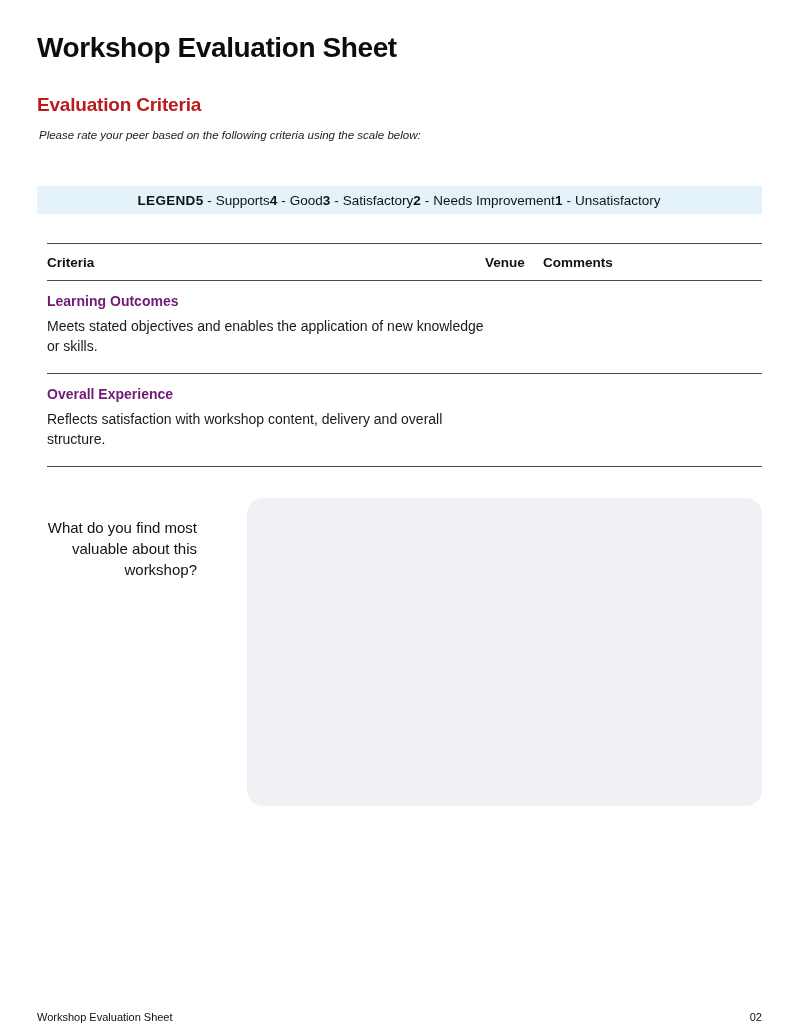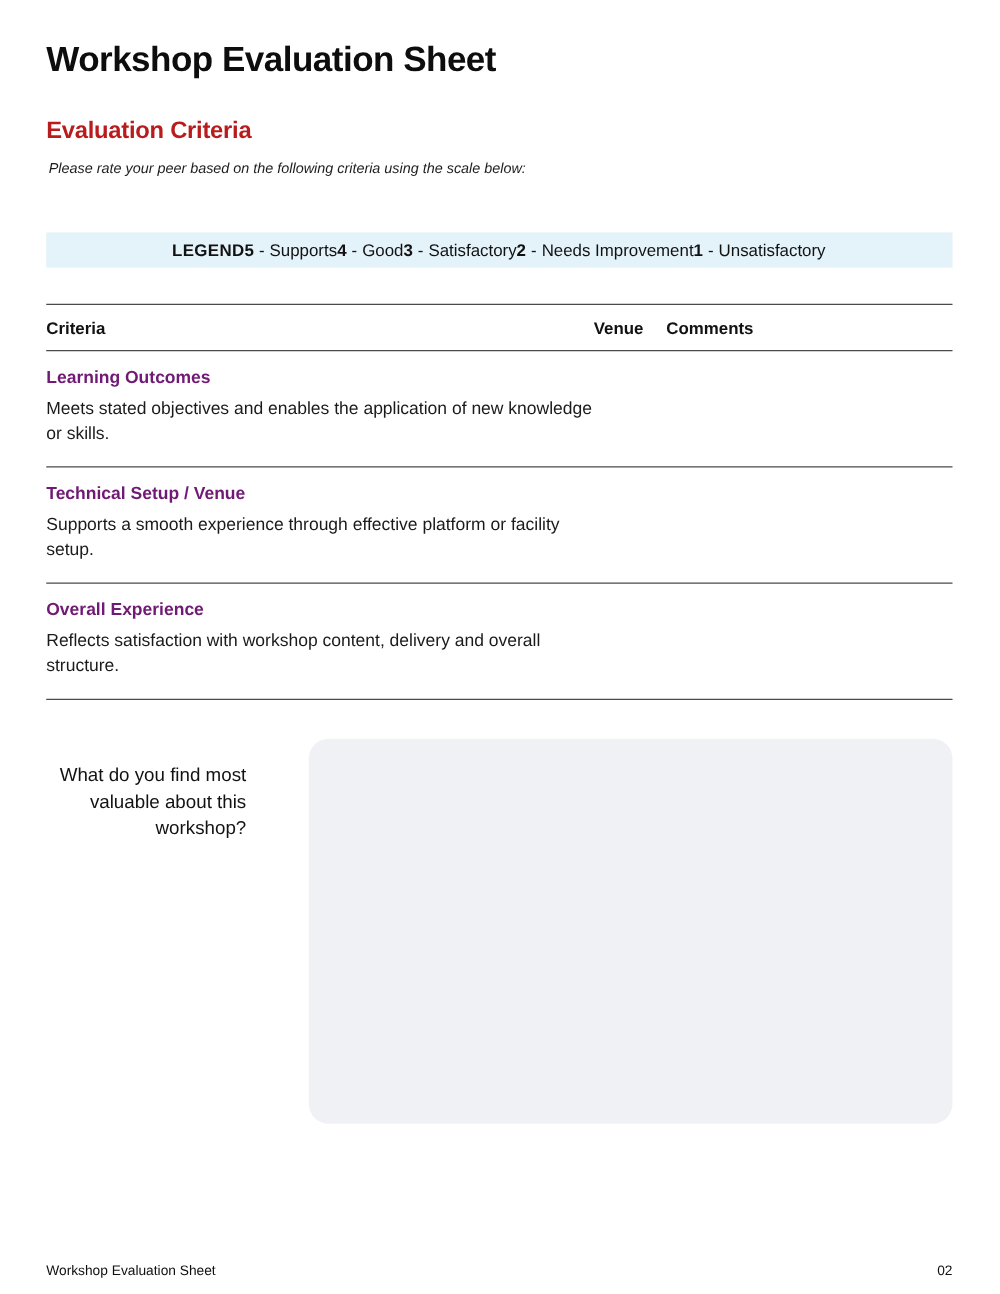--- a/index.html
+++ b/index.html
@@ -50,21 +50,21 @@
     justify-content:center;
     padding:0 16px 0 15px;
     font-size:13.5px;
   }
   .legend-label{
     font-weight:700;
     letter-spacing:0.3px;
   }
   .legend-item .num{ font-weight:700; }
   .legend-item .sep{ margin:0 4px; }
-  .criteria-table{ margin-top:29px; }
+  .criteria-table{ margin-top:29px;margin-left:10px; }
   .table-header{
     display:grid;
     grid-template-columns:438px 58px 1fr;
     border-top:1px solid var(--rule);
     border-bottom:1px solid var(--rule);
     padding:11px 0 10px 0;
     font-size:13.5px;
     font-weight:700;
   }
   .criteria-row{
@@ -144,24 +144,20 @@
       <span>Criteria</span>
       <span>Venue</span>
       <span>Comments</span>
     </div>
 
     <div class="criteria-row">
       <div class="row-title">Learning Outcomes</div>
       <div class="row-desc">Meets stated objectives and enables the application of new knowledge or skills.</div>
     </div>
 
-    <div class="criteria-row">
-      <div class="row-title">Technical Setup / Venue</div>
-      <div class="row-desc">Supports a smooth experience through effective platform or facility setup.</div>
-    </div>
 
     <div class="criteria-row">
       <div class="row-title">Overall Experience</div>
       <div class="row-desc">Reflects satisfaction with workshop content, delivery and overall structure.</div>
     </div>
   </div>
 
 
   <div class="feedback-area">
     <div class="feedback-question">

